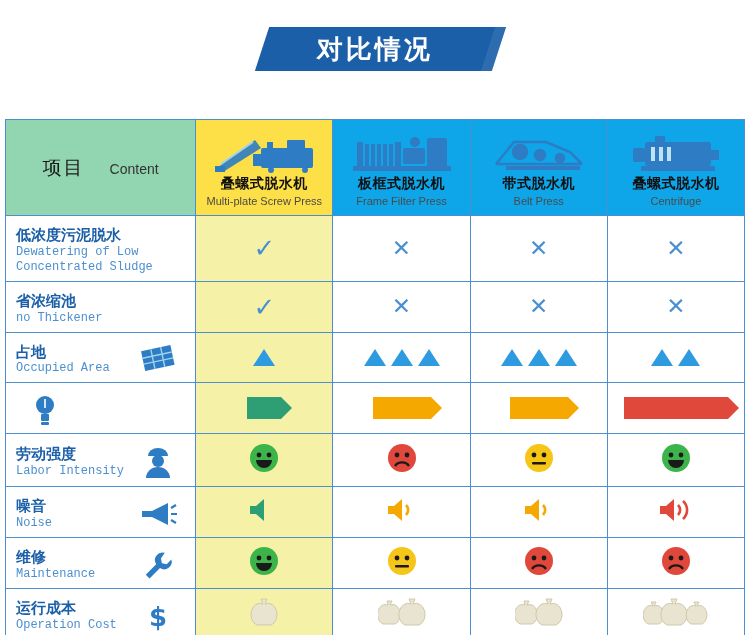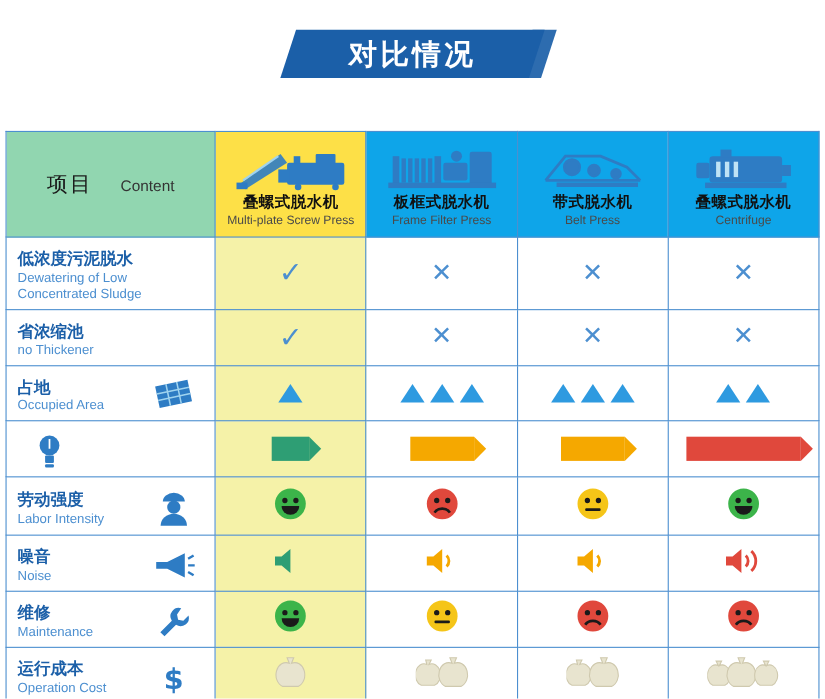--- a/index.html
+++ b/index.html
@@ -96,21 +96,21 @@
     position:relative;
     height:100%;
   }
   .lbl .cn {
     font-size:15px; color:#1b5fa8; font-weight:bold;
     font-family:"DejaVu Sans", sans-serif;
     display:block; line-height:1.25;
   }
   .lbl .en {
     font-size:12px; color:#4c8fd0; display:block; line-height:1.25;
-    font-family:Liberation Sans, sans-serif;
+    font-family:Liberation Mono, monospace;
   }
   .lbl-flex { display:flex; align-items:center; justify-content:space-between; }
   .lbl-flex .txt { flex:0 0 auto; }
   .lbl-ic { flex:0 0 auto; width:58px; text-align:center; }
 
   .cell { text-align:center; height:100%; }
   .hl-col { background:#f5f2a8; }
 
   .r-tall td { height:44px; }
   .r-3 td { height:52px; }

